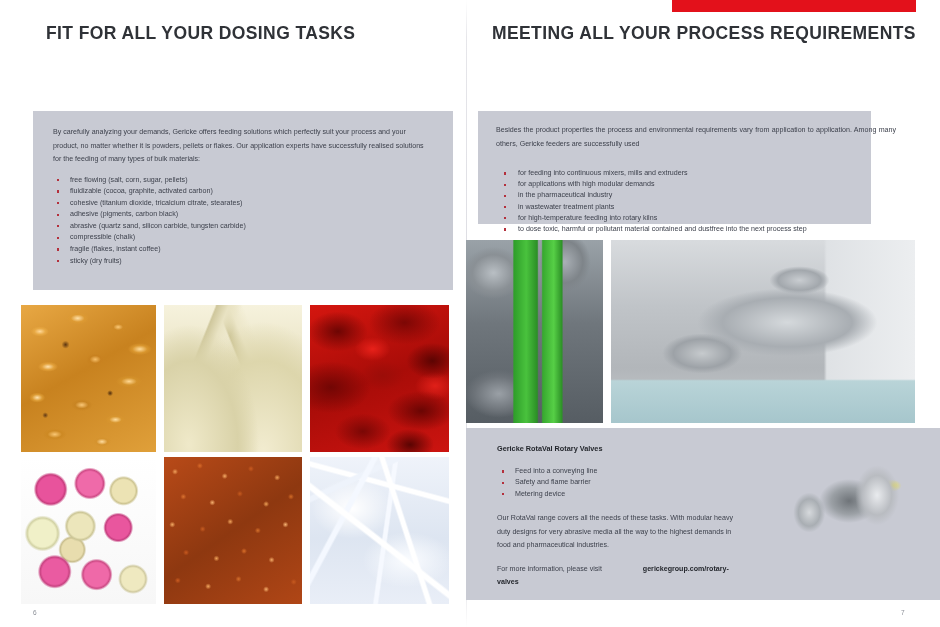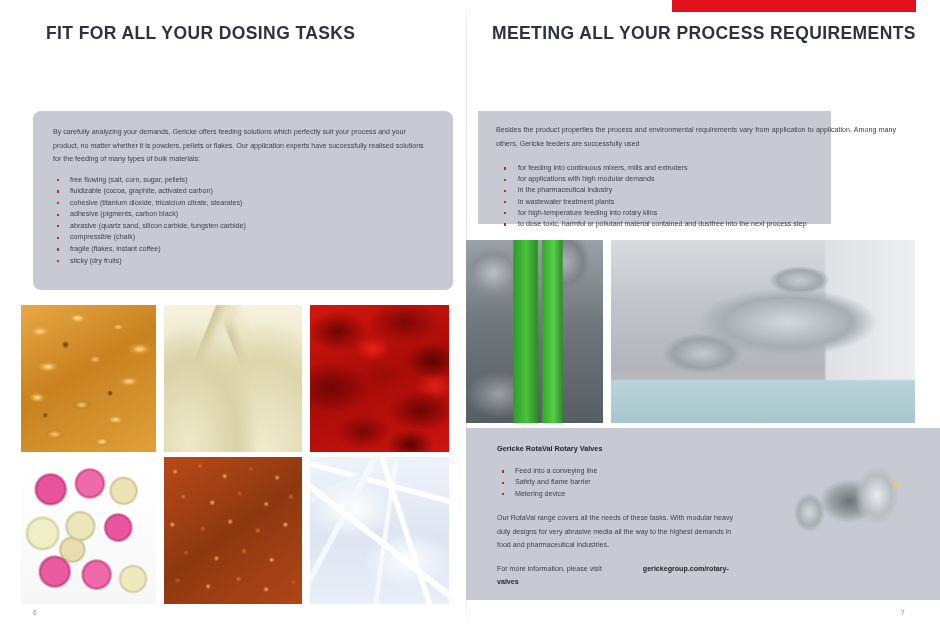--- a/index.html
+++ b/index.html
@@ -49,22 +49,22 @@
     font-stretch: condensed;
   }
   #heading-left  { left: 46px;  top: 23px; }
   #heading-right { left: 492px; top: 23px; }
 
   
   .panel {
     position: absolute;
     background: #c8cad3;
   }
-  #panel-left   { left: 33px;  top: 111px; width: 420px; height: 179px; border-radius: 8px; }
-  #panel-right  { left: 478px; top: 111px; width: 353px; height: 113px; }
+  #panel-left   { left: 33px;  top: 111px; width: 420px; height: 179px; }
+  #panel-right  { left: 478px; top: 111px; width: 393px; height: 113px; }
   #panel-rotaval{ left: 466px; top: 428px; width: 487px; height: 172px; }
 
   .panel-inner {
     position: absolute;
     left: 0; top: 0; right: 0; bottom: 0;
     padding: 14px 18px;
     box-sizing: border-box;
   }
   p.body {
     margin: 0 0 8px 0;
@@ -95,21 +95,21 @@
     background: #b4303c;
   }
   
   #panel-left .panel-inner { padding: 15px 20px; }
   #panel-left p.body { width: 373px; }
   #panel-left ul.bullets { }
 
   
   #panel-right .panel-inner { padding: 13px 18px; }
   #panel-right p.body { width: 400px; }
-  #panel-right ul.bullets { margin-top: 12px; }
+  #panel-right ul.bullets { margin-top: 17px; }
   #panel-right ul.bullets li { line-height: 11.2px; padding-left: 22px; }
   #panel-right ul.bullets li::before { left: 8px; }
 
   
   #panel-rotaval .panel-inner { padding: 16px 0 0 31px; }
   .rv-title {
     font-size: 7.3px;
     font-weight: bold;
     color: #24272d;
     margin: 0 0 13px 0;

